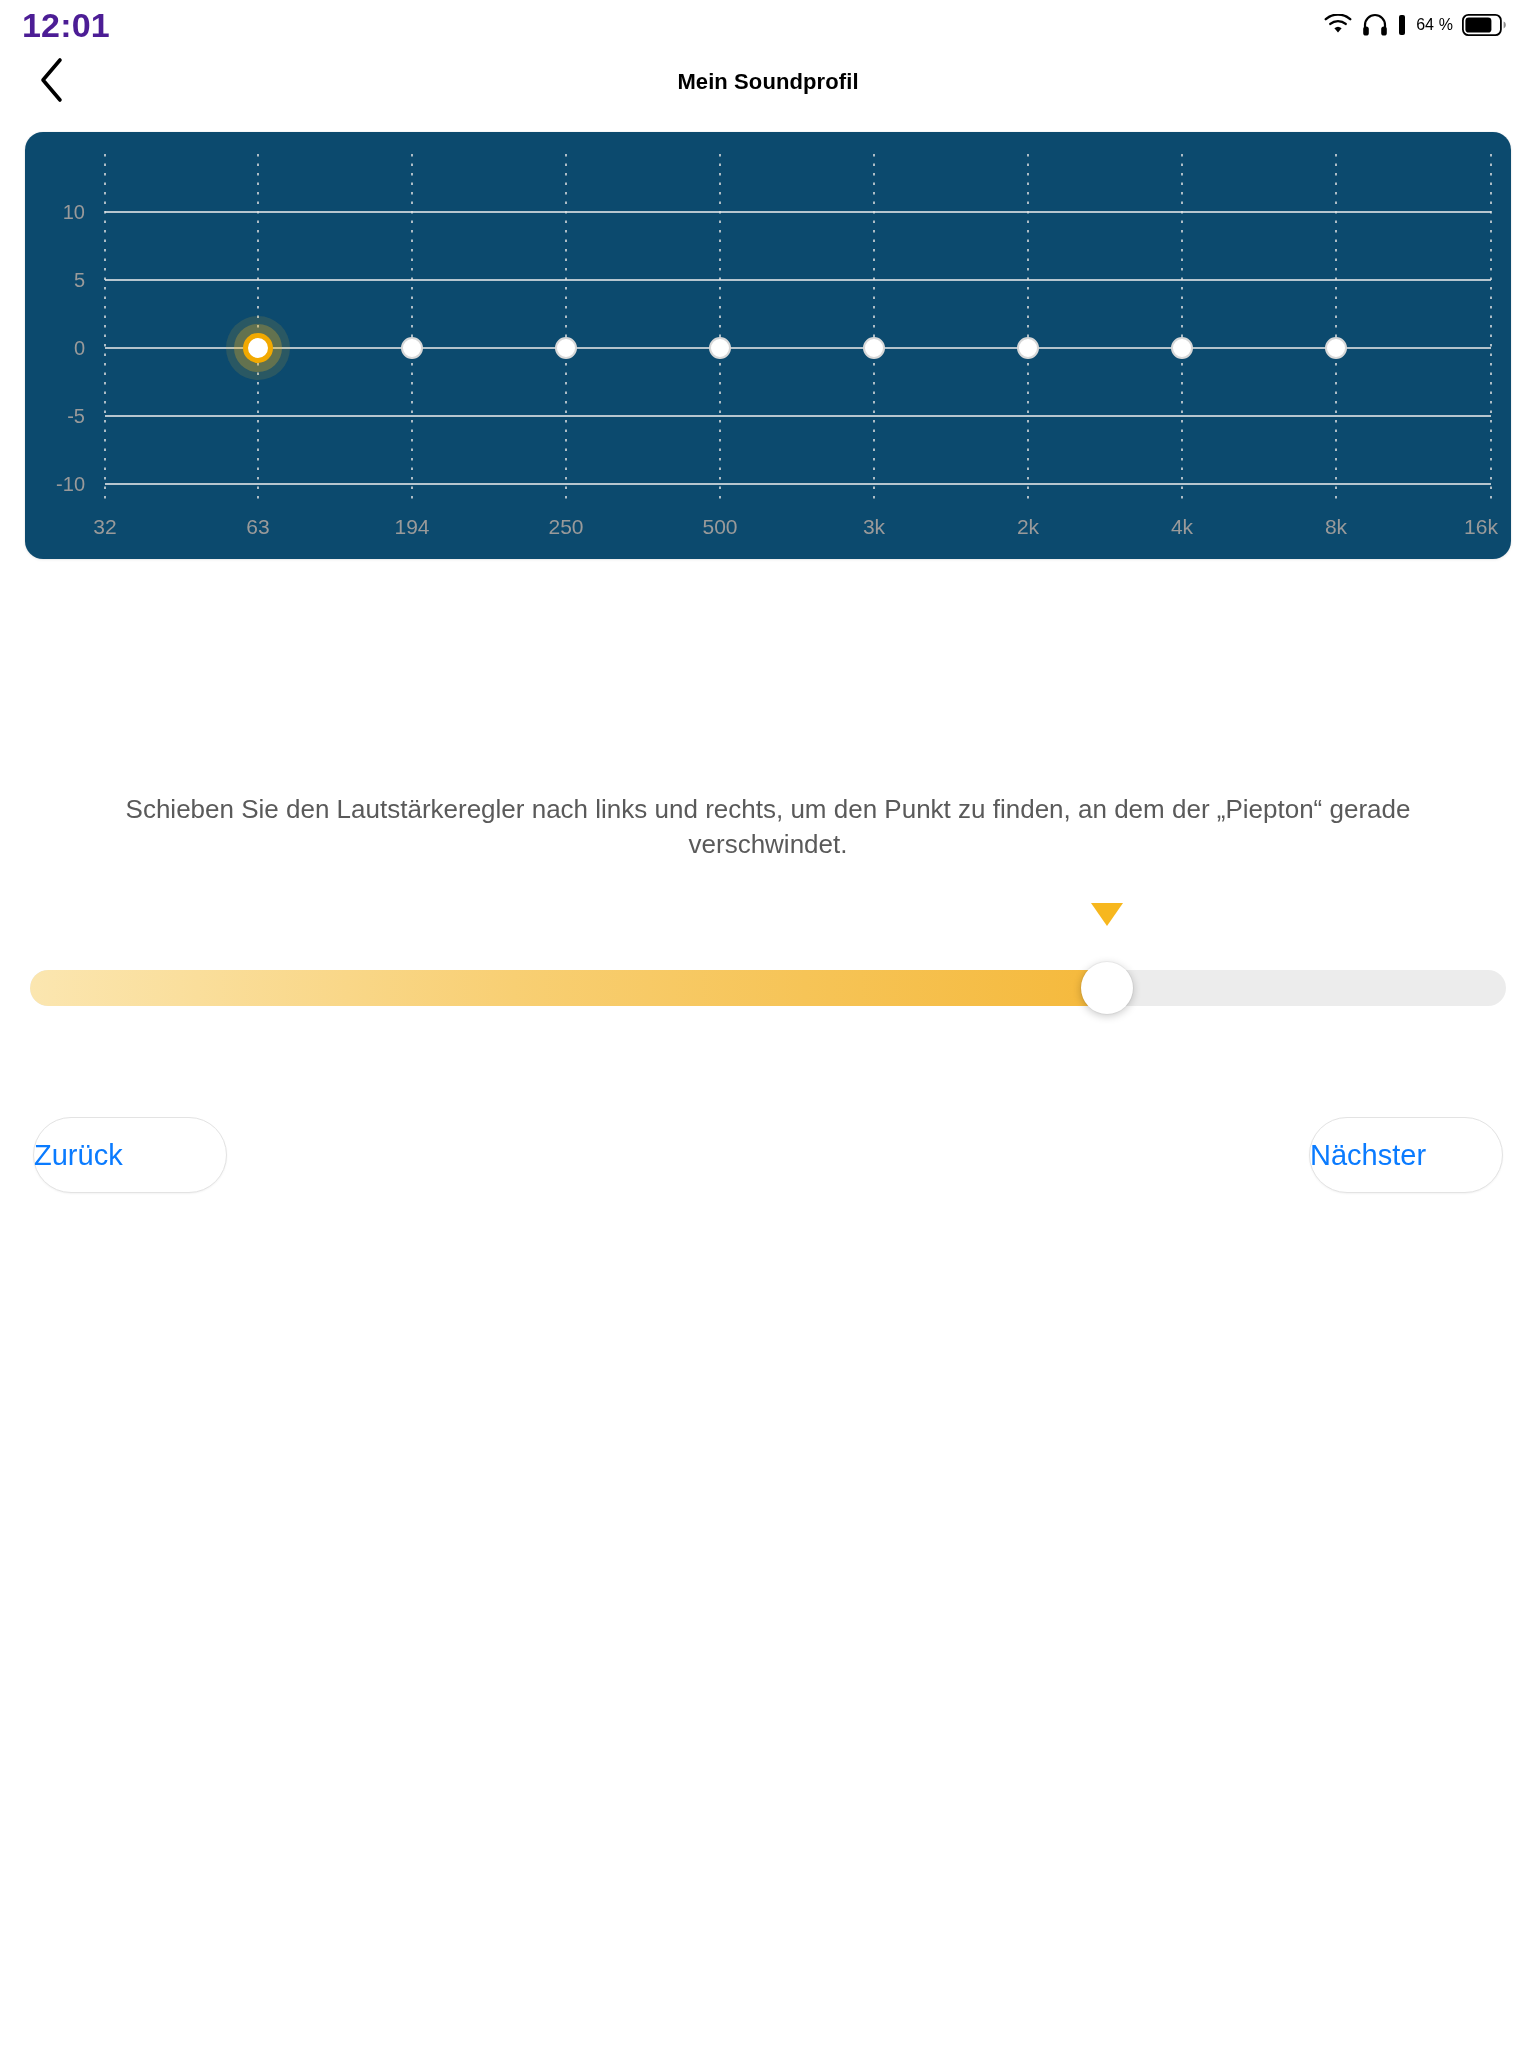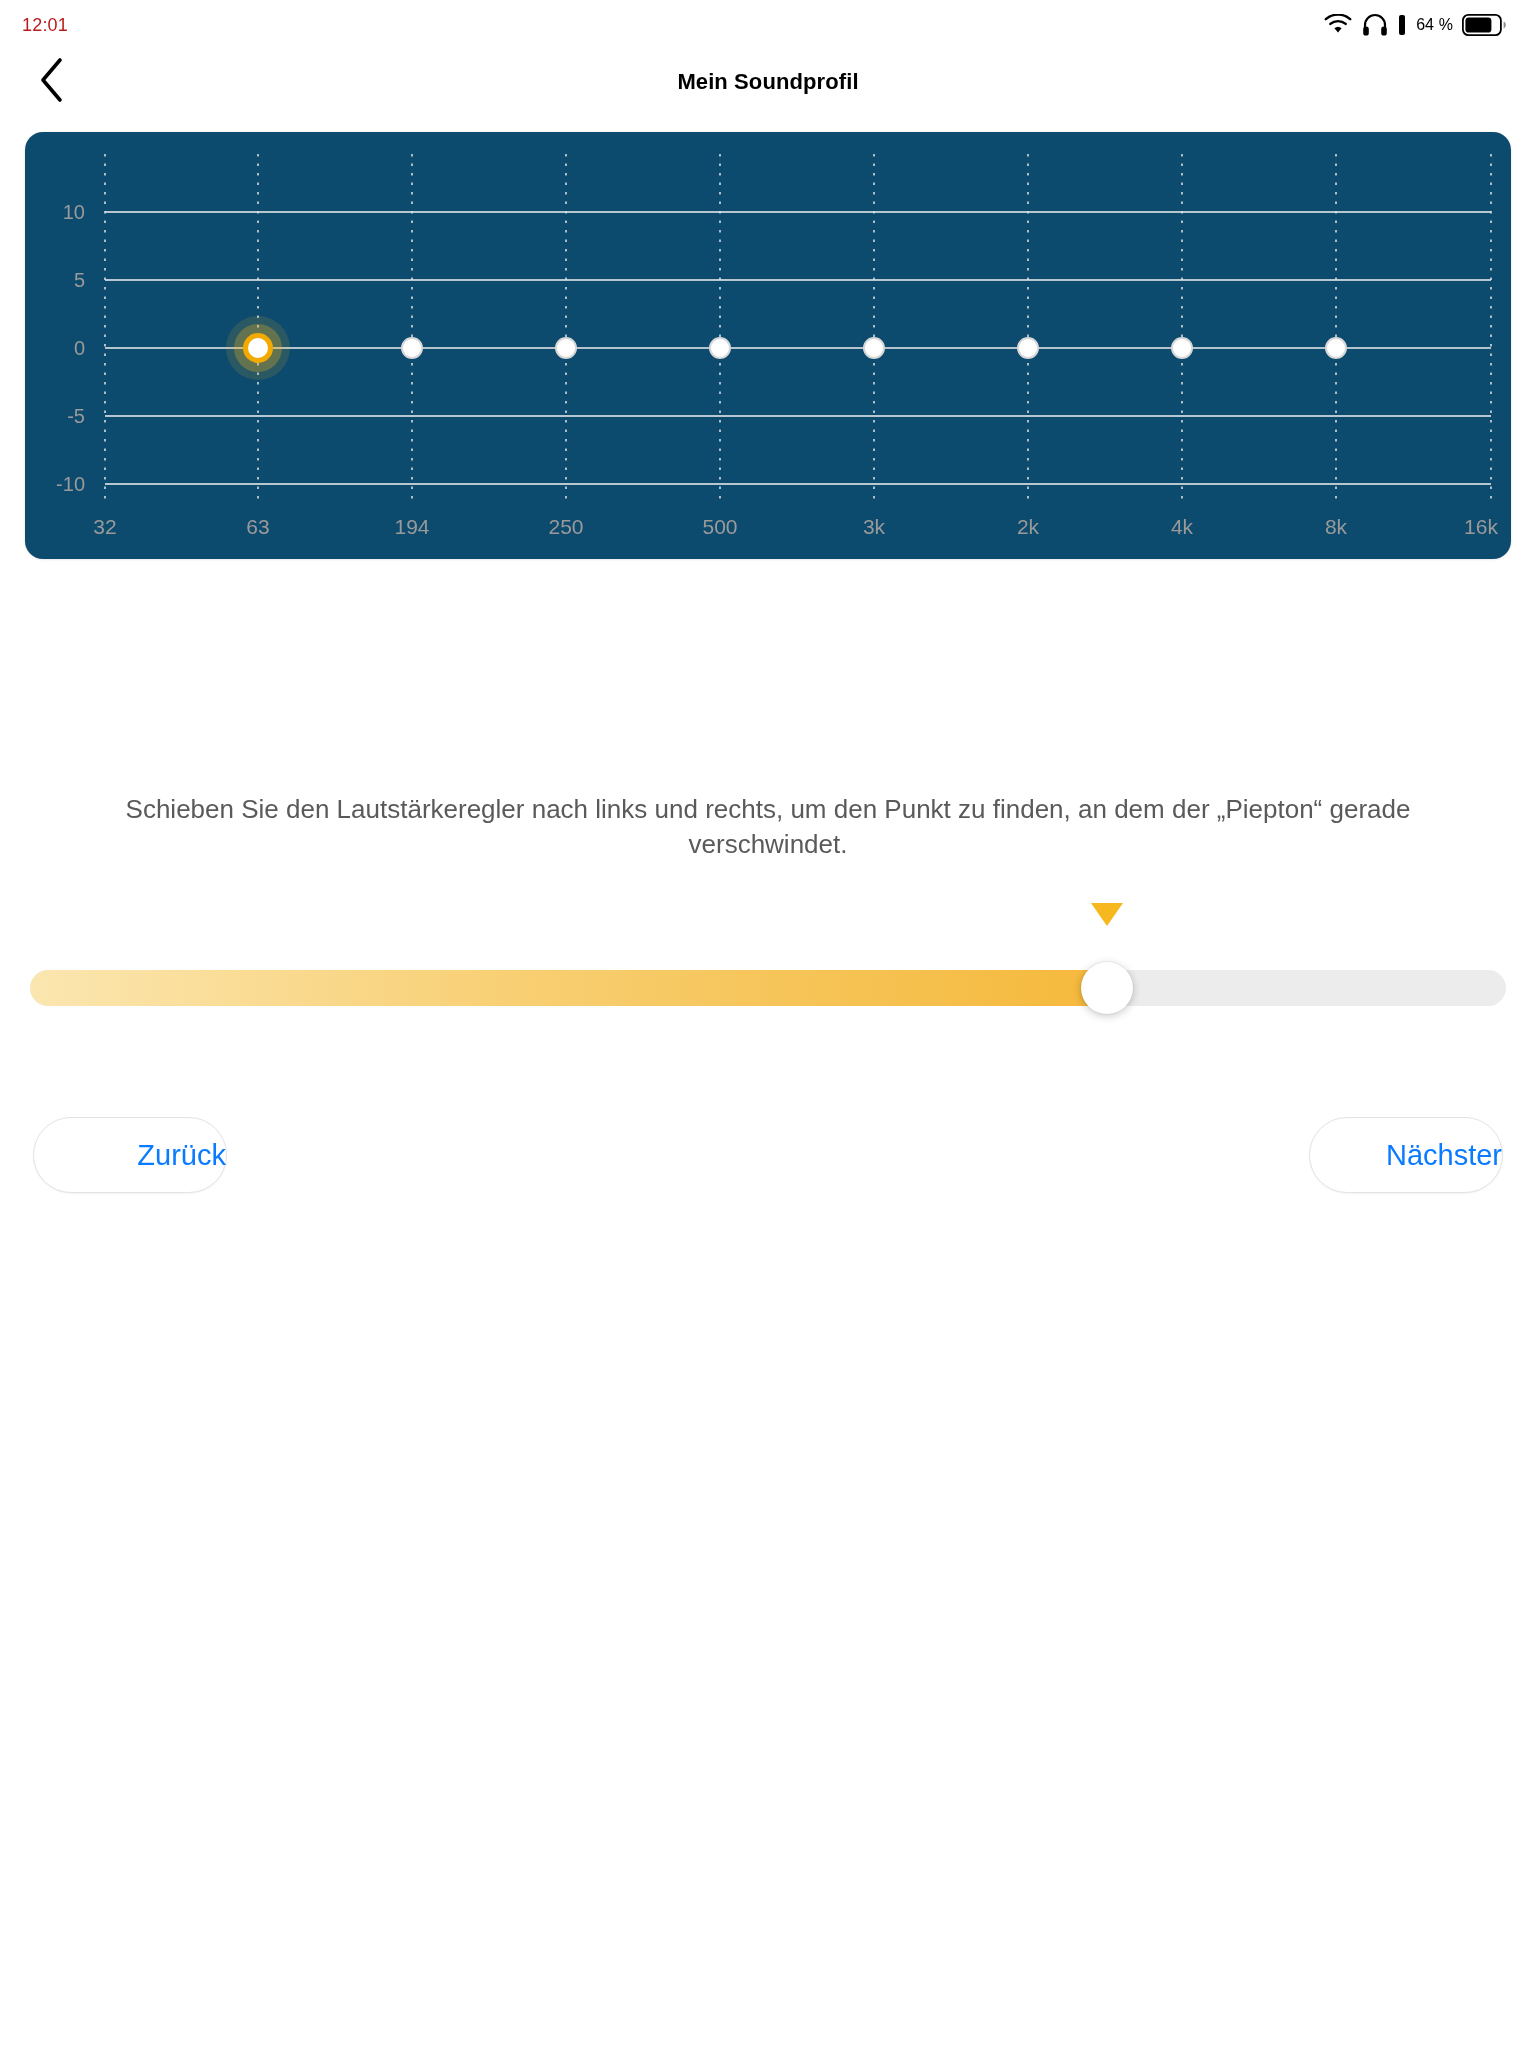--- a/index.html
+++ b/index.html
@@ -17,23 +17,23 @@
     position: absolute;
     top: 0; left: 0;
     width: 1536px;
     height: 46px;
     display: flex;
     align-items: center;
     justify-content: space-between;
     padding: 0 30px 0 22px;
   }
   .status-time {
-    font-size: 18px;
-    font-weight: 400;
-    color: #b91c1c;
+    font-size: 34px;
+    font-weight: 700;
+    color: #4c1d95;
     letter-spacing: 0.2px;
     line-height: 1;
     padding-top: 4px;
   }
   .status-right {
     display: flex;
     align-items: center;
     gap: 9px;
     padding-top: 3px;
   }
@@ -182,21 +182,21 @@
     position: absolute;
     height: 76px;
     border: 1px solid #e3e3e3;
     border-radius: 38px;
     background: #fff;
     color: #0a7bff;
     font-size: 29px;
     font-family: "Liberation Sans", sans-serif;
     display: flex;
     align-items: center;
-    justify-content: flex-end;
+    justify-content: flex-start;
     cursor: pointer;
     box-shadow: 0 1px 2px rgba(0,0,0,0.05);
   }
   .btn-back { left: 33px; top: 1117px; width: 194px; }
   .btn-next { right: 33px; top: 1117px; width: 194px; }
 </style>
 </head>
 <body>
 
 <div class="status-bar">

